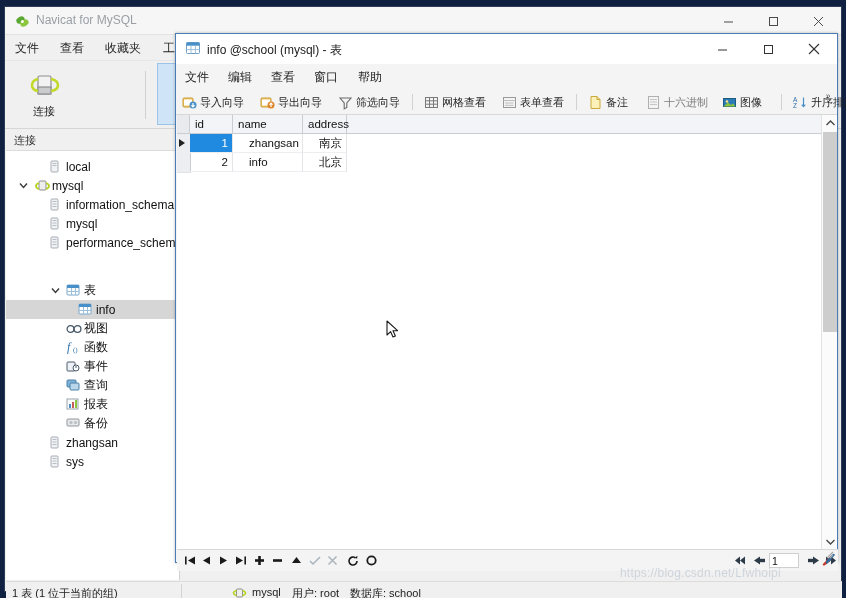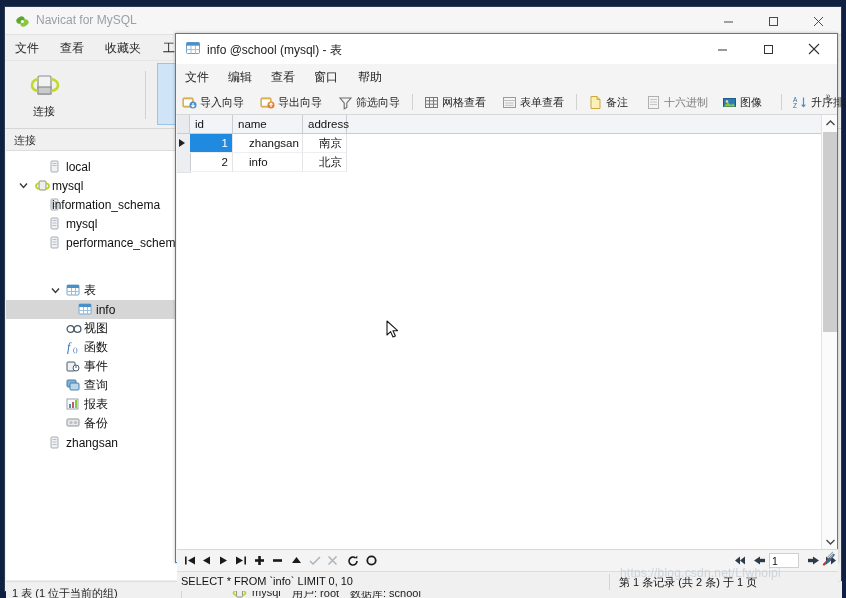--- a/index.html
+++ b/index.html
@@ -278,21 +278,21 @@
 
         <div class="tnode" style="top:44px">
           <span class="ticon" style="left:42px;top:3px">
             <svg width="13" height="13" viewBox="0 0 13 13">
                 <rect x="3" y="1" width="7" height="11" rx="1" fill="#f0f2f4" stroke="#a7adb5"></rect>
                 <line x1="4.5" y1="3.5" x2="8.5" y2="3.5" stroke="#b9bfc6"></line>
                 <line x1="4.5" y1="6" x2="8.5" y2="6" stroke="#b9bfc6"></line>
                 <line x1="4.5" y1="8.5" x2="8.5" y2="8.5" stroke="#b9bfc6"></line>
               </svg>
           </span>
-          <span class="tlabel" style="left:46px">information_schema</span>
+          <span class="tlabel" style="left:60px">information_schema</span>
         </div>
 
         <div class="tnode" style="top:63px">
           <span class="ticon" style="left:42px;top:3px">
             <svg width="13" height="13" viewBox="0 0 13 13">
                 <rect x="3" y="1" width="7" height="11" rx="1" fill="#f0f2f4" stroke="#a7adb5"></rect>
                 <line x1="4.5" y1="3.5" x2="8.5" y2="3.5" stroke="#b9bfc6"></line>
                 <line x1="4.5" y1="6" x2="8.5" y2="6" stroke="#b9bfc6"></line>
                 <line x1="4.5" y1="8.5" x2="8.5" y2="8.5" stroke="#b9bfc6"></line>
               </svg>
@@ -413,20 +413,31 @@
             <svg width="13" height="13" viewBox="0 0 13 13">
                 <rect x="3" y="1" width="7" height="11" rx="1" fill="#f0f2f4" stroke="#a7adb5"></rect>
                 <line x1="4.5" y1="3.5" x2="8.5" y2="3.5" stroke="#b9bfc6"></line>
                 <line x1="4.5" y1="6" x2="8.5" y2="6" stroke="#b9bfc6"></line>
                 <line x1="4.5" y1="8.5" x2="8.5" y2="8.5" stroke="#b9bfc6"></line>
               </svg>
           </span>
           <span class="tlabel" style="left:60px">zhangsan</span>
         </div>
 
+        <div class="tnode" style="top:301px">
+          <span class="ticon" style="left:42px;top:3px">
+            <svg width="13" height="13" viewBox="0 0 13 13">
+                <rect x="3" y="1" width="7" height="11" rx="1" fill="#f0f2f4" stroke="#a7adb5"></rect>
+                <line x1="4.5" y1="3.5" x2="8.5" y2="3.5" stroke="#b9bfc6"></line>
+                <line x1="4.5" y1="6" x2="8.5" y2="6" stroke="#b9bfc6"></line>
+                <line x1="4.5" y1="8.5" x2="8.5" y2="8.5" stroke="#b9bfc6"></line>
+              </svg>
+          </span>
+          <span class="tlabel" style="left:60px">sys</span>
+        </div>
 
       </div>
     </div>
 
     <div class="main-status">
       <span class="seg1">1 表 (1 位于当前的组)</span>
       <div class="divv" style="left:175px"></div>
       <span class="mysql-dot">
         <svg width="14" height="14" viewBox="0 0 14 14">
             <rect x="4.5" y="3" width="6" height="8" rx="1" fill="#eeeeee" stroke="#8e8e8e"></rect>
@@ -718,25 +729,20 @@
       </div>
       <div class="navb" style="left:646px">
         <svg width="13" height="11" viewBox="0 0 13 11">
             <path d="M7 5.5 L2 1.5 v8 z" fill="#2d3a48"></path>
             <path d="M12 5.5 L7 1.5 v8 z" fill="#2d3a48"></path>
           </svg>
       </div>
 
     </div>
 
-    <div class="cstatus">
-      <span class="sql">SELECT * FROM `info` LIMIT 0, 10</span>
-      <div class="divv" style="left:432px"></div>
-      <span class="rec">第 1 条记录 (共 2 条) 于 1 页</span>
-    </div>
 
     <div class="navb" style="position:absolute;left:645px;top:518px">
       <svg width="14" height="14" viewBox="0 0 14 14">
         <path d="M2 11.5 L9 4.5" stroke="#c0392b" stroke-width="2.4" stroke-linecap="round"></path>
         <path d="M11.5 2 L5 9" stroke="#2b6ca3" stroke-width="2.4" stroke-linecap="round"></path>
       </svg>
     </div>
 
     <span class="grip">
       <svg width="12" height="12" viewBox="0 0 12 12">

